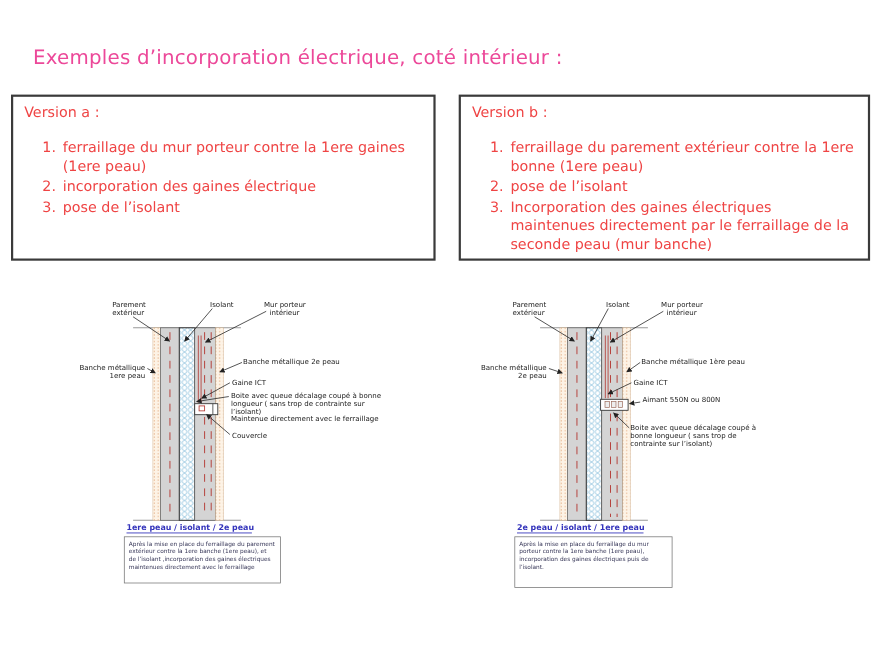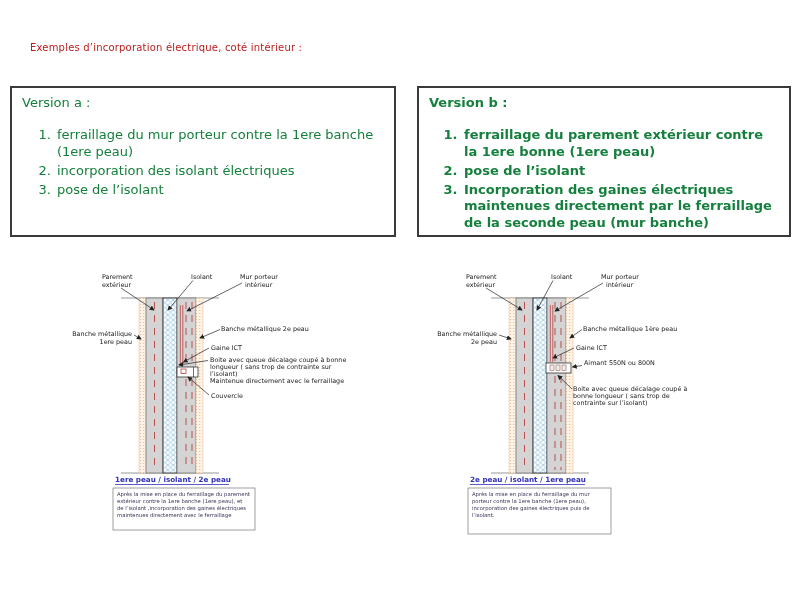--- a/index.html
+++ b/index.html
@@ -4,49 +4,49 @@
 <style>
   html,body{margin:0;padding:0;}
   body{
     width:800px;height:600px;position:relative;overflow:hidden;
     background:#ffffff;
     font-family:"DejaVu Sans","Liberation Sans",sans-serif;
     color:#1a1a1a;
   }
   .page-title{
     position:absolute;left:30px;top:42px;
-    font-size:10px;letter-spacing:0.2px;color:#b91c1c;
+    font-size:18px;letter-spacing:0.2px;color:#ec4899;
   }
   .version-box{
     position:absolute;top:86px;height:151px;
     border:2px solid #3a3a3a;background:#fff;
     box-sizing:border-box;padding:7px 10px;
-    font-size:13px;line-height:1.3;color:#15803d;
+    font-size:13px;line-height:1.3;color:#ef4444;
   }
   .version-box.a{left:10px;width:386px;}
-  .version-box.b{left:417px;width:374px;font-weight:bold;}
+  .version-box.b{left:417px;width:374px;}
   .version-heading{font-size:13px;}
   .version-box ol{margin:15px 0 0 0;padding-left:33px;}
   .version-box li{margin:0 0 2px 0;padding-left:2px;}
   svg{position:absolute;overflow:visible;}
   svg text{font-family:"DejaVu Sans","Liberation Sans",sans-serif;fill:#222;}
   .lbl{font-size:6.4px;}
   .cap{font-size:5.3px;fill:#333355;}
   .ftitle{font-size:7.2px;font-weight:bold;fill:#3333bb;}
 </style>
 </head>
 <body>
 
 <div class="page-title">Exemples d’incorporation électrique, coté intérieur :</div>
 
 <div class="version-box a">
   <div class="version-heading">Version a :</div>
   <ol>
-    <li><span>ferraillage du mur porteur contre la 1ere banche (1ere peau)</span></li>
-    <li><span>incorporation des isolant électriques</span></li>
+    <li><span>ferraillage du mur porteur contre la 1ere gaines (1ere peau)</span></li>
+    <li><span>incorporation des gaines électrique</span></li>
     <li><span>pose de l’isolant</span></li>
   </ol>
 </div>
 
 <div class="version-box b">
   <div class="version-heading">Version b :</div>
   <ol>
     <li><span>ferraillage du parement extérieur contre la 1ere bonne (1ere peau)</span></li>
     <li><span>pose de l’isolant</span></li>
     <li><span>Incorporation des gaines électriques maintenues directement par le ferraillage de la seconde peau (mur banche)</span></li>

